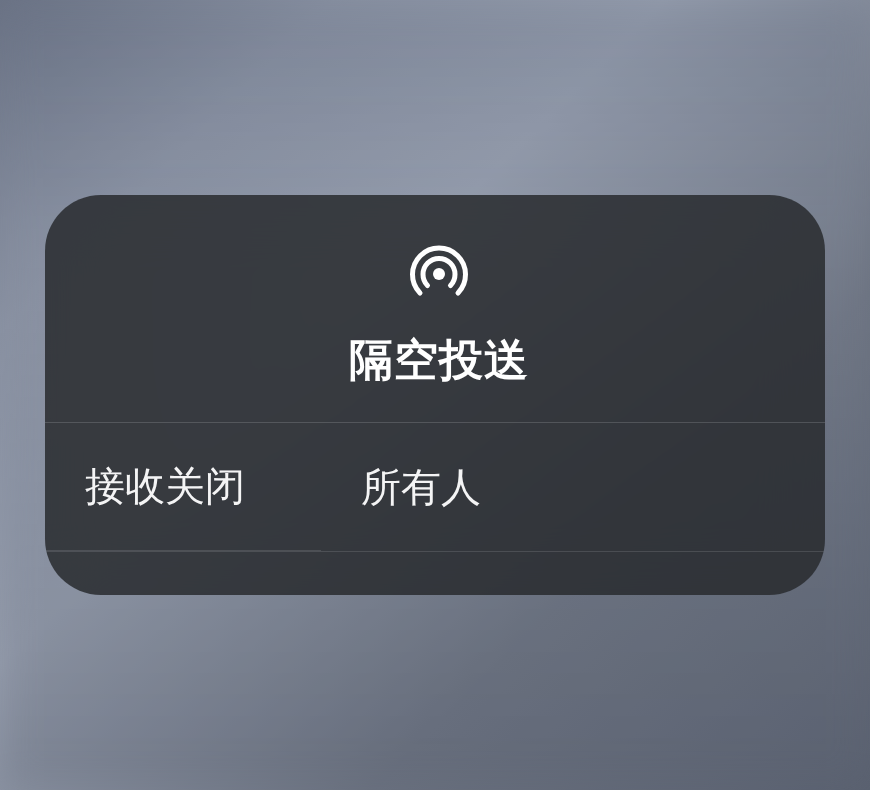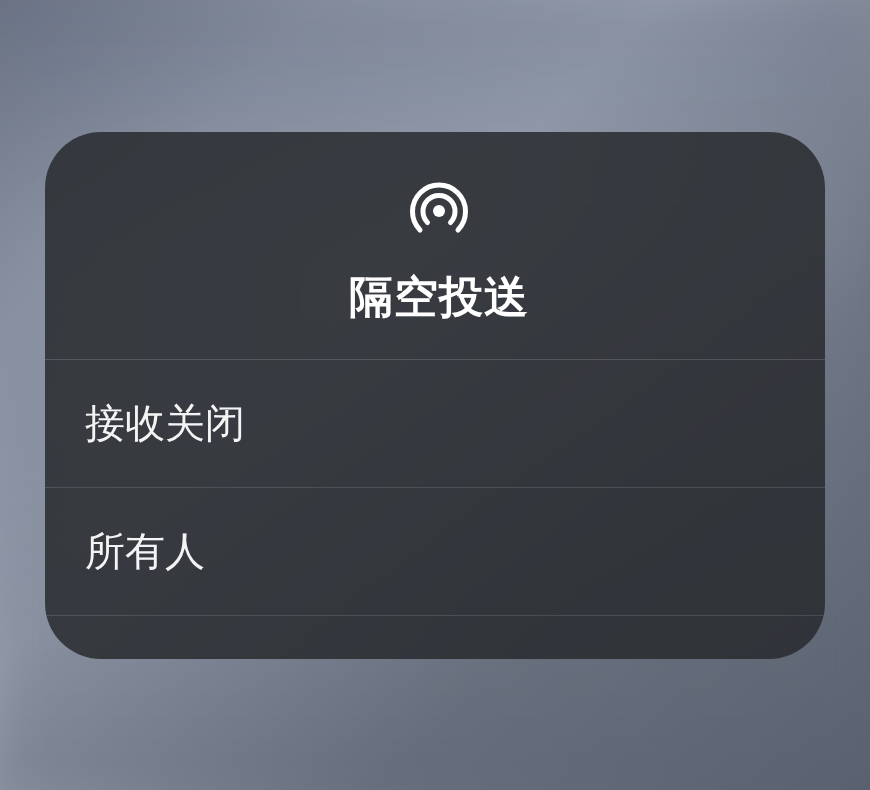--- a/index.html
+++ b/index.html
@@ -64,21 +64,21 @@
     
     .title {
       font-size: 44px;
       font-weight: 600;
       color: #ffffff;
       letter-spacing: 1px;
     }
     
     .options {
       display: flex;
-      flex-direction: column;
+      flex-direction: row;
     }
     
     .option {
       display: flex;
       align-items: center;
       justify-content: space-between;
       padding: 36px 40px;
       border-bottom: 1px solid rgba(255, 255, 255, 0.12);
       cursor: pointer;
     }

